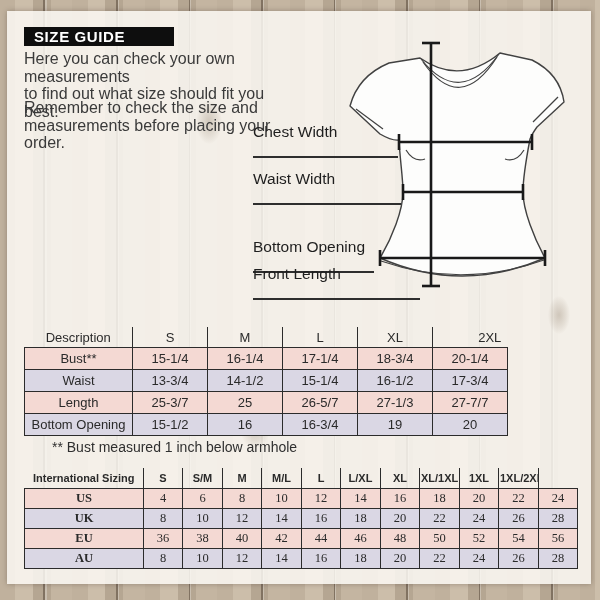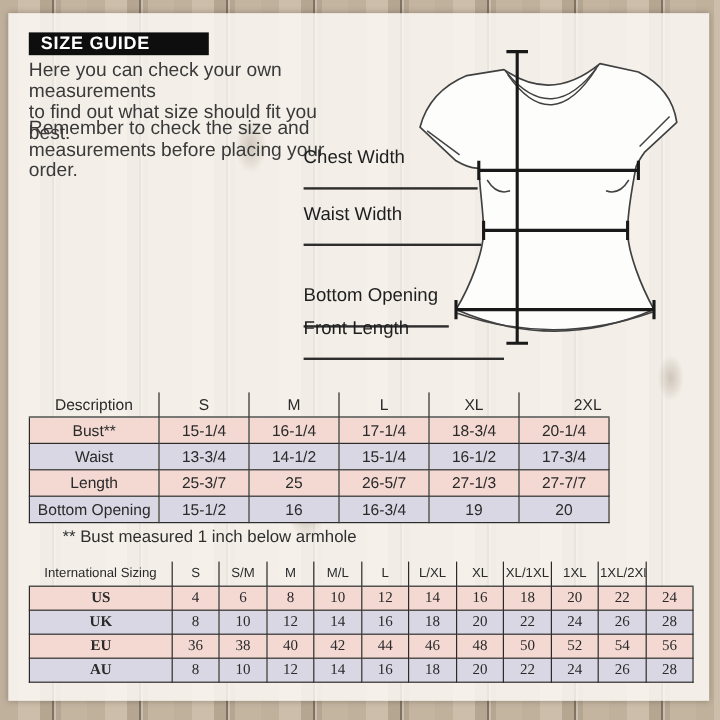--- a/index.html
+++ b/index.html
@@ -34,21 +34,21 @@
   #tee-svg{position:absolute;left:348px;top:10px;}
   
   table{position:absolute;border-collapse:collapse;table-layout:fixed;
     font-size:13px;color:#2a2a2a;}
   td,th{text-align:center;vertical-align:middle;overflow:hidden;white-space:nowrap;
     padding:0 1px;font-weight:normal;}
   #size-table{left:24px;top:327px;width:483px;}
   #size-table th{height:20px;}
   #size-table td{height:21px;border:1.5px solid #2b2b2b;}
   #intl-table{left:24px;top:468px;width:553px;}
-  #intl-table th{height:20px;font-weight:normal;font-size:11px;}
+  #intl-table th{height:20px;font-weight:bold;font-size:11px;}
   #intl-table td{height:19px;border:1.5px solid #2b2b2b;font-size:12.5px;font-family:Liberation Serif, serif;}
   thead th{border:1.5px solid #2b2b2b;border-top:none;background:transparent;}
   thead th:first-child{border-left:none;}
   thead th:last-child{border-right:none;padding-left:40px;}
   tr.pink td{background:#f4d9d3;}
   tr.lav td{background:#dad7e4;}
   #note{position:absolute;left:52px;top:439px;font-size:14px;color:#2f2f2f;}
 </style>
 </head>
 <body>

